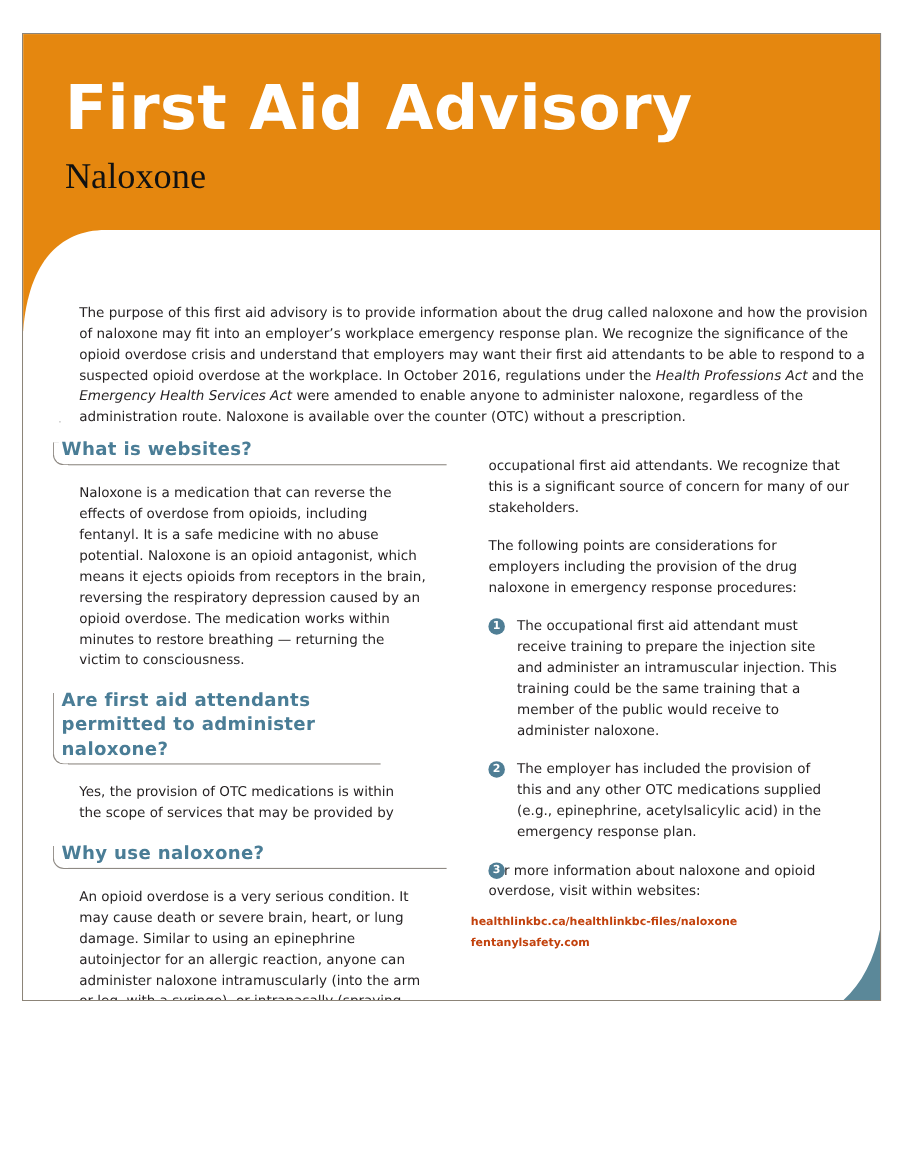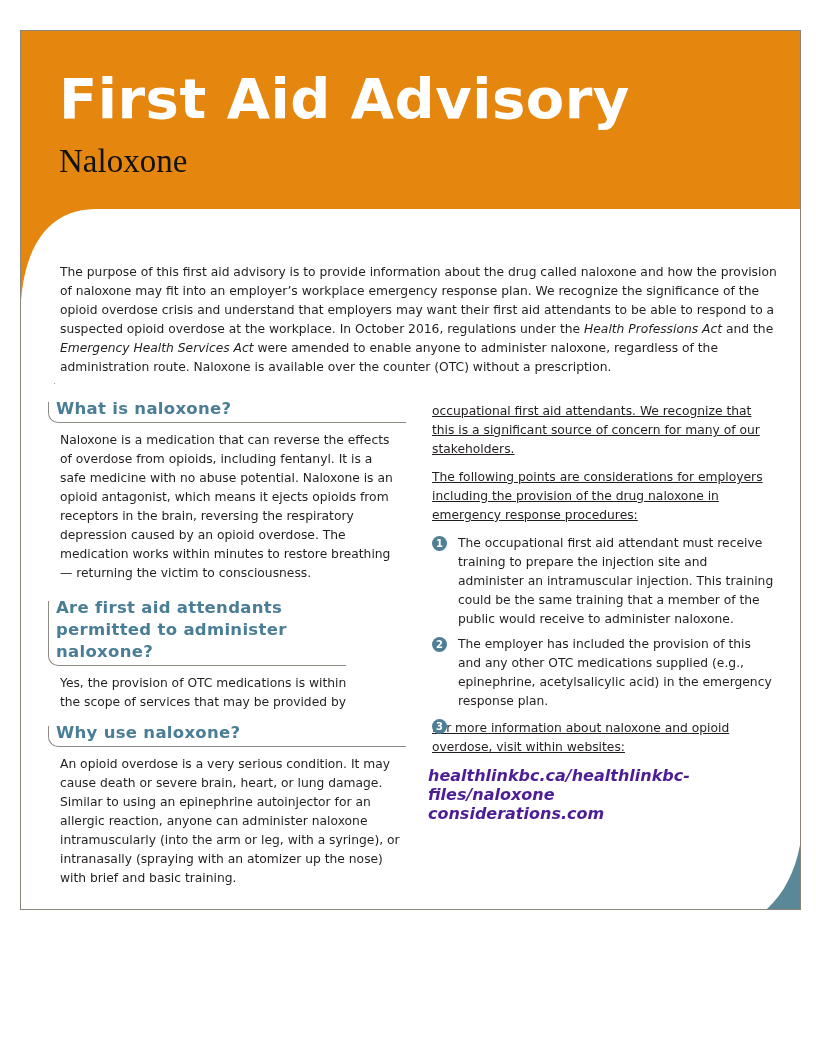--- a/index.html
+++ b/index.html
@@ -7,39 +7,39 @@
       font-family: "DejaVu Sans", sans-serif; color: #231f20; }
     .page { position: absolute; left: 20px; top: 30px; width: 781px; height: 880px;
       border: 1px solid #8c8478; box-sizing: border-box; background: #fff; overflow: hidden; }
     .bg-shapes { position: absolute; left: 0; top: 0; width: 781px; height: 1007px; }
     .header-title { position: absolute; left: 38px; top: 36px; margin: 0;
       font-family: "DejaVu Sans", sans-serif; font-weight: bold; font-size: 56px; color: #ffffff;
       letter-spacing: 0.5px; line-height: 64px; }
     .header-subtitle { position: absolute; left: 38px; top: 110px; margin: 0;
       font-family: Liberation Serif, serif; font-weight: normal; font-size: 33px; color: #111;
       line-height: 40px; }
-    .body-text { font-size: 12.3px; line-height: 19px; color: #231f20; margin: 4px; }
+    .body-text { font-size: 12.3px; line-height: 19px; color: #231f20; margin: 16px; }
     .intro { position: absolute; left: 35px; top: 228px; width: 720px; }
     .col { position: absolute; top: 367px; width: 350px; }
     .col-left { left: 35px; }
     .col-right { left: 407px; width: 350px; }
     .section-heading { position: relative; margin: 0 0 8px -8px; padding: 0 0 3px 8px;
       color: #4a7d96; font-weight: bold; font-size: 16.5px; line-height: 22px; letter-spacing: 0.3px; }
     .section-heading::before { content: ""; position: absolute; left: 0; top: 4px; bottom: 0;
       width: 14px; border-left: 1.5px solid #8f8a84; border-bottom: 1.5px solid #8f8a84;
       border-bottom-left-radius: 10px; }
     .section-heading::after { content: ""; position: absolute; left: 14px; right: 0; bottom: 0;
       border-bottom: 1.5px solid #8f8a84; }
     .section { margin-bottom: 10px; }
-    .para { margin-bottom: 9px; text-decoration: underline; }
+    .para { margin-bottom: 9px; }
     .num-list { list-style: none; margin: 0 0 8px 0; padding: 0; }
     .num-item { position: relative; padding-left: 26px; margin-bottom: 6px; }
     .num-badge { position: absolute; left: 0; top: 2px; width: 15px; height: 15px; border-radius: 50%;
       background: #4f7e95; color: #fff; font-weight: bold; font-size: 10px; line-height: 15px; text-align: center; }
-    .link { display: block; color: #4c1d95; font-weight: bold; font-size: 16px; line-height: 19px; text-decoration: none; font-style: italic; }
+    .link { display: block; color: #c2410c; font-weight: bold; font-size: 10px; line-height: 19px; text-decoration: none; }
     .footer-date { position: absolute; left: 40px; top: 943px; color: #ffffff; font-weight: bold; font-size: 12px; }
     .logo { position: absolute; left: 569px; top: 934px; width: 177px; height: 33px; display: flex;
       box-shadow: 1px 2px 0 #3d3325; }
     .logo-black { background: #000; width: 82px; display: flex; align-items: center; justify-content: flex-start;
       color: #fff; font-weight: bold; font-size: 19px; letter-spacing: 0.5px; }
     .logo-orange { background: #e7870f; flex: 1; display: flex; align-items: center; justify-content: center;
       font-weight: bold; font-size: 19px; letter-spacing: 0.5px; }
     .logo-safe { color: #000; margin-right: 20px; }
     .logo-bc { color: #4c1d95; }
     .stray-dot { position: absolute; left: 33px; top: 352px; width: 1px; height: 1px; background: #999; }
@@ -58,21 +58,21 @@
 
   <h1 class="header-title">First Aid Advisory</h1>
   <h2 class="header-subtitle">Naloxone</h2>
 
   <p class="body-text intro"><span>The purpose of this first aid advisory is to provide information about the drug called naloxone and how the provision of naloxone may fit into an employer’s workplace emergency response plan. We recognize the significance of the opioid overdose crisis and understand that employers may want their first aid attendants to be able to respond to a suspected opioid overdose at the workplace. In October 2016, regulations under the </span><em>Health Professions Act</em><span> and the </span><em>Emergency Health Services Act</em><span> were amended to enable anyone to administer naloxone, regardless of the administration route. Naloxone is available over the counter (OTC) without a prescription.</span></p>
 
   <div class="stray-dot"></div>
 
   <div class="col col-left">
     <div class="section">
-      <h3 class="section-heading">What is naloxone?</h3>
+      <h3 class="section-heading">What is websites?</h3>
       <p class="body-text">Naloxone is a medication that can reverse the effects of overdose from opioids, including fentanyl. It is a safe medicine with no abuse potential. Naloxone is an opioid antagonist, which means it ejects opioids from receptors in the brain, reversing the respiratory depression caused by an opioid overdose. The medication works within minutes to restore breathing — returning the victim to consciousness.</p>
     </div>
     <div class="section" style="margin-top:14px;">
       <h3 class="section-heading" style="width:290px;">Are first aid attendants permitted to administer naloxone?</h3>
       <p class="body-text" style="width:300px;">Yes, the provision of OTC medications is within the scope of services that may be provided by</p>
     </div>
     <div class="section">
       <h3 class="section-heading">Why use naloxone?</h3>
       <p class="body-text">An opioid overdose is a very serious condition. It may cause death or severe brain, heart, or lung damage. Similar to using an epinephrine autoinjector for an allergic reaction, anyone can administer naloxone intramuscularly (into the arm or leg, with a syringe), or intranasally (spraying with an atomizer up the nose) with brief and basic training.</p>
     </div>
@@ -89,21 +89,21 @@
       <li class="num-item body-text">
         <span class="num-badge">2</span>
         <span>The employer has included the provision of this and any other OTC medications supplied (e.g., epinephrine, acetylsalicylic acid) in the emergency response plan.</span>
       </li>
       <li class="num-item body-text">
         <span class="num-badge">3</span>
       </li>
     </ul>
     <p class="body-text para" style="width:320px;">For more information about naloxone and opioid overdose, visit within websites:</p>
     <a class="link">healthlinkbc.ca/healthlinkbc-files/naloxone</a>
-    <a class="link">considerations.com</a>
+    <a class="link">fentanylsafety.com</a>
   </div>
 
   <div class="footer-date">June 2017</div>
 
   <div class="logo">
     <div class="logo-black">
       <span>WORK</span>
     </div>
     <div class="logo-orange">
       <span class="logo-safe">SAFE</span>

